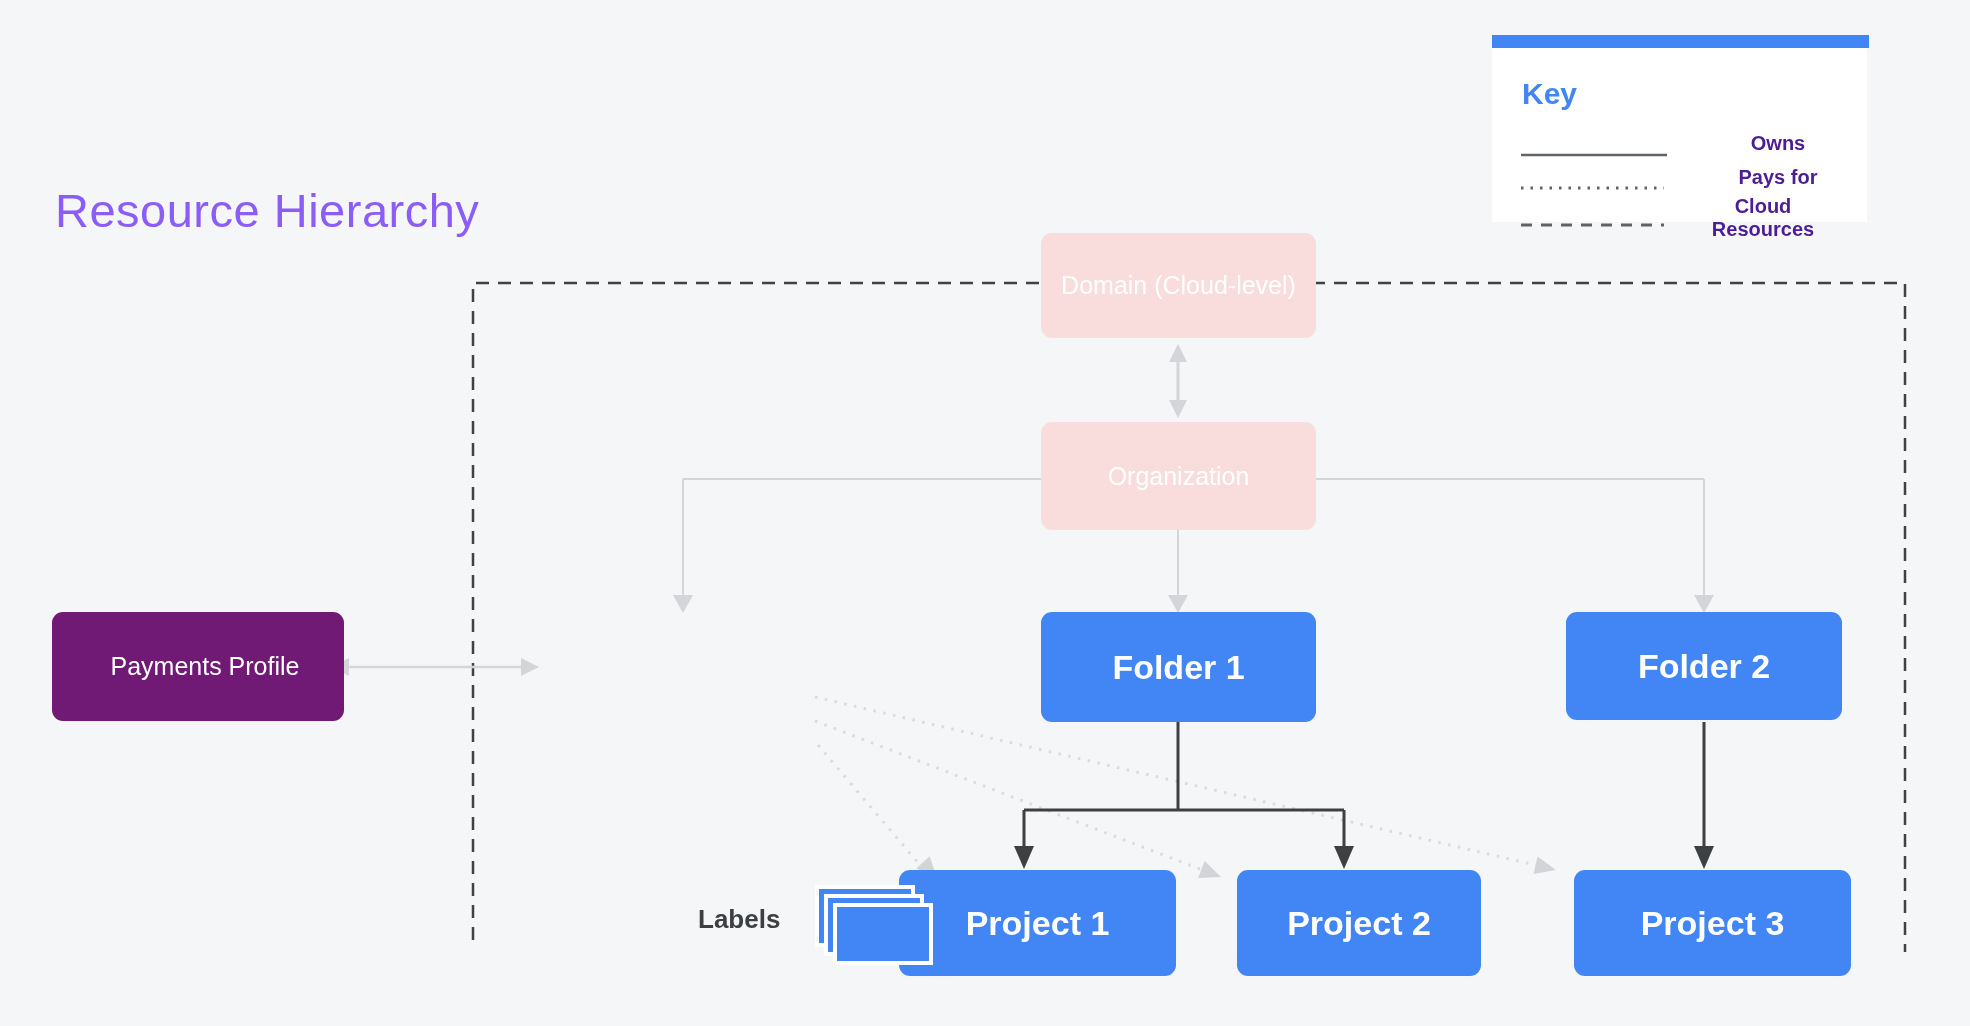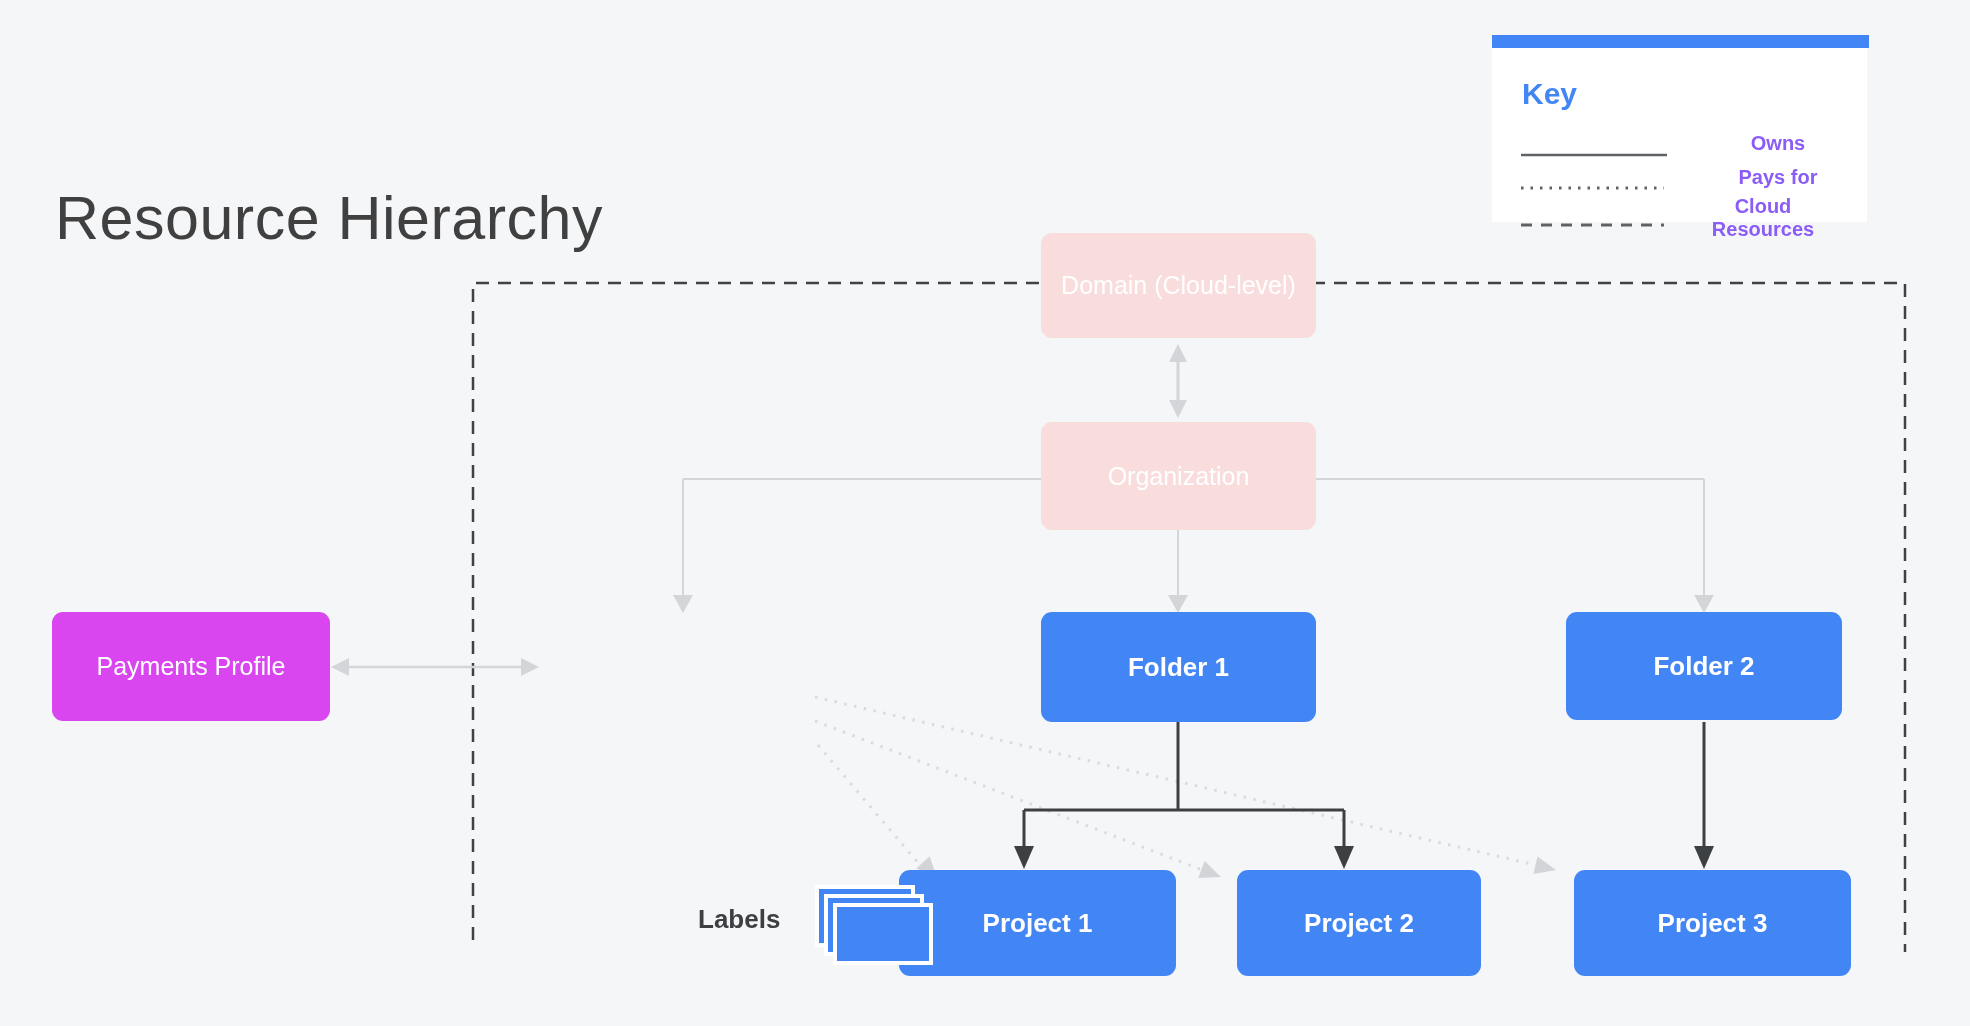--- a/index.html
+++ b/index.html
@@ -3,30 +3,30 @@
 <meta charset="utf-8">
 <style>
   html,body{margin:0;padding:0;background:#f5f6f8;}
   .canvas{
     position:relative;width:1970px;height:1026px;overflow:hidden;
     background:#f5f6f8;font-family:"Liberation Sans",sans-serif;
   }
   .conn-layer{position:absolute;left:0;top:0;z-index:1;}
   .page-title{
     position:absolute;left:55px;top:183px;z-index:2;
-    font-size:61px;color:#404040;font-weight:400;letter-spacing:.5px;
+    font-size:47px;color:#8b5cf6;font-weight:400;letter-spacing:.5px;
   }
   .box{
     position:absolute;z-index:2;display:flex;align-items:center;justify-content:center;
     color:#ffffff;font-size:25px;text-align:center;border-radius:11px;
   }
   .box.pink{background:#f9dddc;}
-  .box.cream{background:#d946ef;}
+  .box.cream{background:#701a75;padding-left:14px;}
   .box.green{background:#ddecdd;}
-  .box.blue{background:#4285f4;font-weight:bold;font-size:26px;}
+  .box.blue{background:#4285f4;font-weight:bold;font-size:34px;}
   .labels-caption{
     position:absolute;left:698px;top:904px;z-index:3;
     font-size:26px;font-weight:bold;color:#3c4043;
   }
   .labels-icon{position:absolute;left:815px;top:885px;width:125px;height:87px;z-index:3;}
   .labels-icon .card{
     position:absolute;width:100px;height:62px;background:#4285f4;
     border:4px solid #ffffff;box-sizing:border-box;
   }
   .labels-icon .c1{left:0;top:0;}
@@ -36,21 +36,21 @@
     position:absolute;left:1492px;top:35px;width:375px;height:187px;z-index:4;
     background:#ffffff;
     text-align:center;
   }
   .key-bar{position:absolute;left:0;top:0;width:377px;height:13px;background:#4285f4;}
   .key-heading{
     position:absolute;left:30px;top:42px;font-size:30px;font-weight:bold;color:#4285f4;
   }
   .key-line{position:absolute;left:28px;}
   .key-label{
-    position:absolute;left:211px;font-size:20px;font-weight:bold;color:#8b5cf6;
+    position:absolute;left:211px;font-size:20px;font-weight:bold;color:#4c1d95;
     width:150px;line-height:23px;
   }
 </style>
 </head>
 <body>
 
 <div class="canvas">
 
   <svg class="conn-layer" width="1970" height="1026" viewBox="0 0 1970 1026">
 

